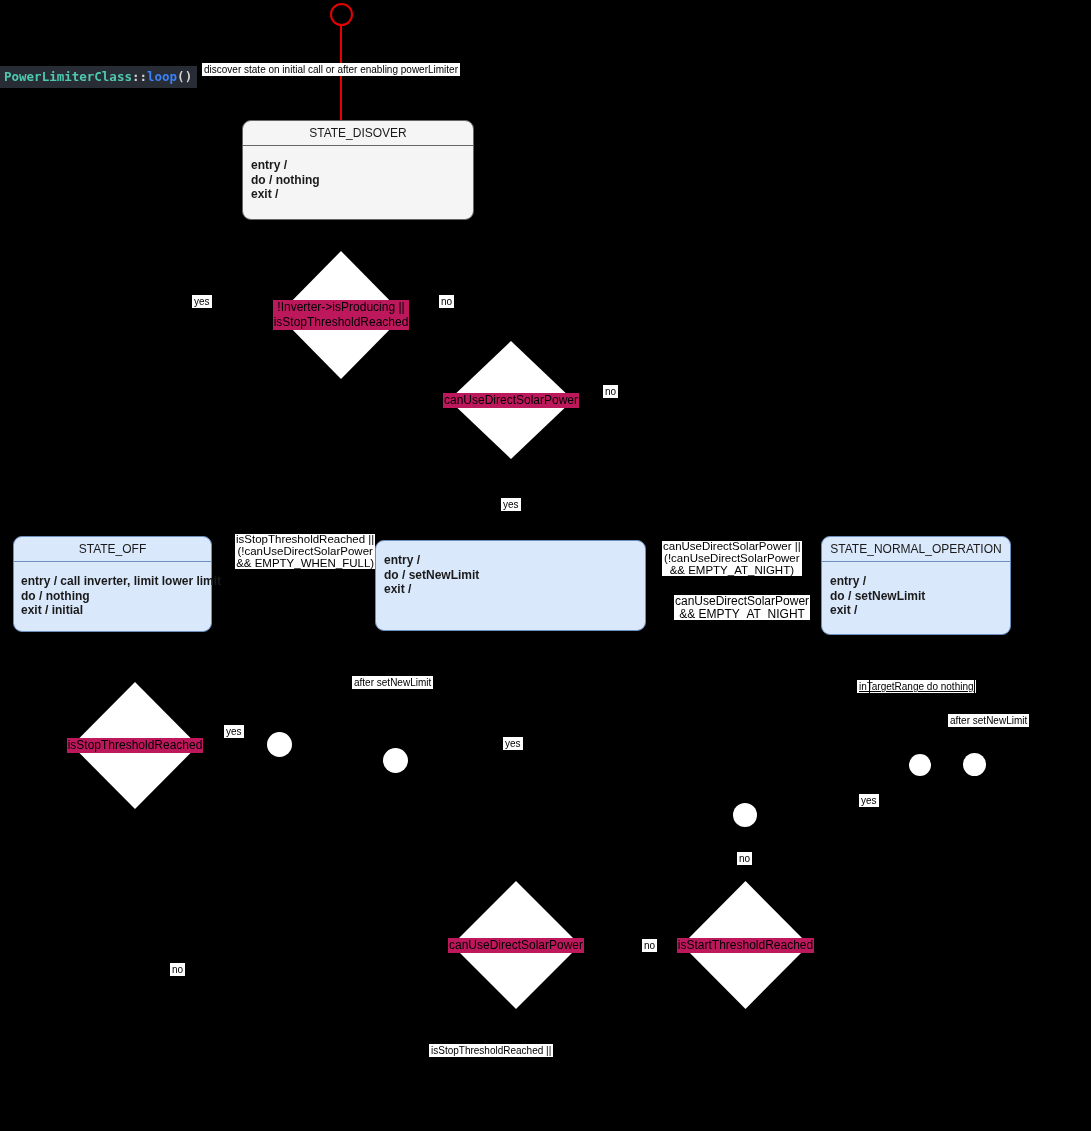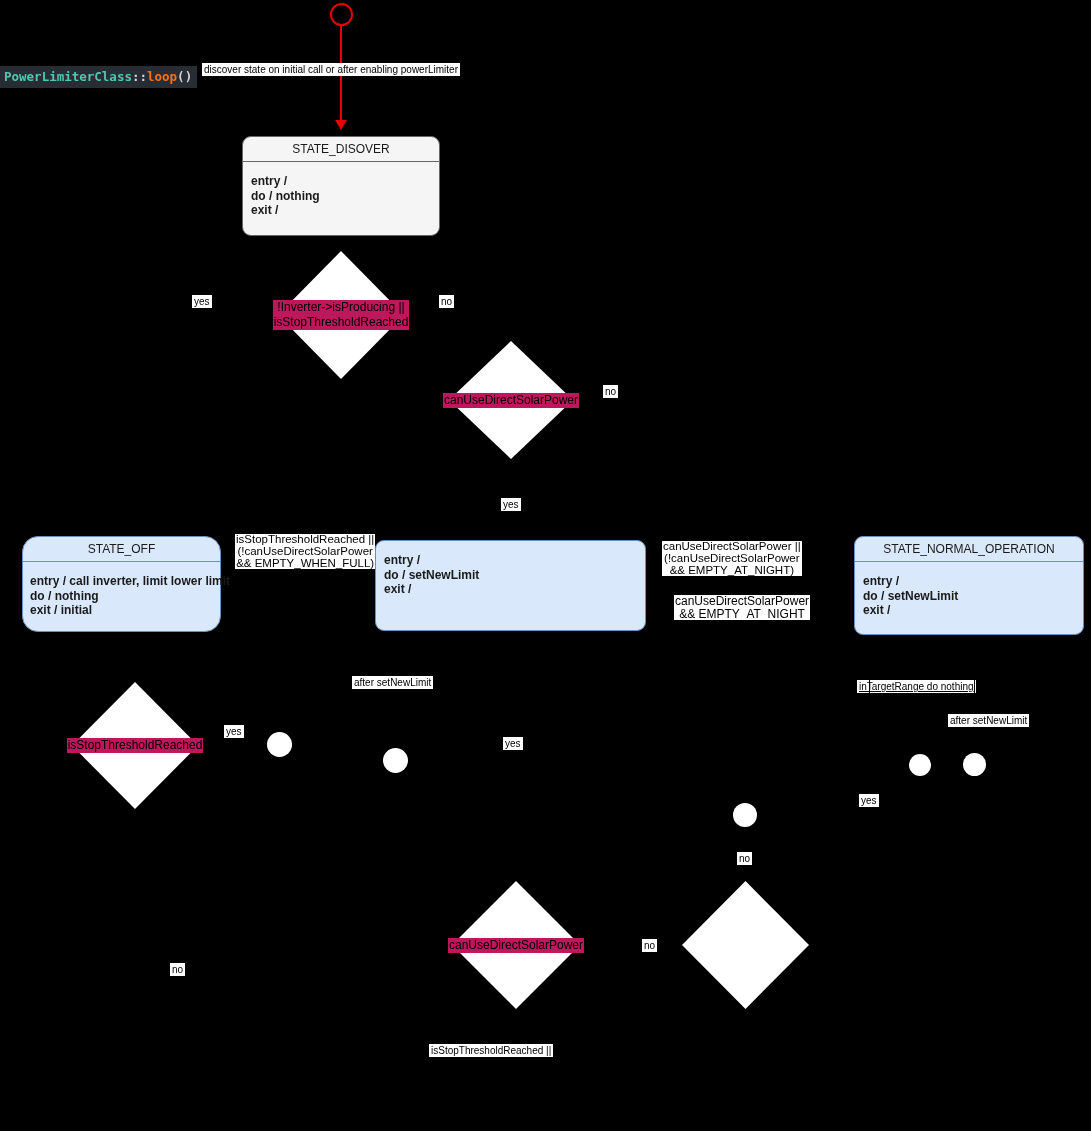--- a/index.html
+++ b/index.html
@@ -39,61 +39,61 @@
     padding:0 2px; white-space:nowrap; z-index:4; }
   .flabel-multi { white-space:normal; text-align:center; font-size:11.5px; line-height:11.8px; padding:0 1px; }
   .flabel-multi div { white-space:nowrap; }
   
   .vline { position:absolute; width:1px; background:#000000; z-index:5; }
   
   .code-label { position:absolute; left:0; top:66px; background:#282c34; color:#d4d4d4;
     font-family:"DejaVu Sans Mono", monospace; font-size:12.5px; font-weight:bold;
     padding:3px 5px 4px 4px; white-space:nowrap; z-index:2; }
   .tok-class { color:#4ec9b0; }
-  .tok-fn { color:#f97316; }
+  .tok-fn { color:#3b82f6; }
   .tok-plain { color:#d4d4d4; }
 </style>
 </head>
 <body>
 
 <div class="canvas">
 
   <div class="red-line"></div>
   <div class="red-arrow"></div>
   <div class="initial-node"></div>
 
   <div class="code-label"><span class="tok-class">PowerLimiterClass</span><span class="tok-plain">::</span><span class="tok-fn">loop</span><span class="tok-plain">()</span></div>
 
-  <div class="state gray" style="left:242px;top:136px;width:198px;height:100px;">
+  <div class="state gray" style="left:242px;top:120px;width:232px;height:100px;">
     <div class="state-title">STATE_DISOVER</div>
     <div class="state-body">
       <div>entry /</div>
       <div>do / nothing</div>
       <div>exit /</div>
     </div>
   </div>
 
-  <div class="state blue" style="left:22px;top:536px;width:199px;height:96px;border-radius:16px;">
+  <div class="state blue" style="left:13px;top:536px;width:199px;height:96px;">
     <div class="state-title">STATE_OFF</div>
     <div class="state-body" style="padding-left:7px;">
       <div>entry / call inverter, limit lower limit</div>
       <div>do / nothing</div>
       <div>exit / initial</div>
     </div>
   </div>
 
   <div class="state blue" style="left:375px;top:540px;width:271px;height:91px;">
     <div class="state-body">
       <div>entry /</div>
       <div>do / setNewLimit</div>
       <div>exit /</div>
     </div>
   </div>
 
-  <div class="state blue" style="left:821px;top:536px;width:230px;height:99px;margin-left:33px;">
+  <div class="state blue" style="left:821px;top:536px;width:190px;height:99px;">
     <div class="state-title">STATE_NORMAL_OPERATION</div>
     <div class="state-body">
       <div>entry /</div>
       <div>do / setNewLimit</div>
       <div>exit /</div>
     </div>
   </div>
 
   <div class="diamond" style="left:278px;top:251px;width:126px;height:128px;"></div>
   <div class="dwrap" style="left:278px;top:251px;width:126px;height:128px;">
@@ -118,20 +118,25 @@
   </div>
 
   <div class="diamond" style="left:452px;top:881px;width:128px;height:128px;"></div>
   <div class="dwrap" style="left:452px;top:881px;width:128px;height:128px;">
     <div class="dlabel">
         <div>canUseDirectSolarPower</div>
       </div>
   </div>
 
   <div class="diamond" style="left:682px;top:881px;width:127px;height:128px;"></div>
+  <div class="dwrap" style="left:682px;top:881px;width:127px;height:128px;">
+    <div class="dlabel">
+        <div>isStartThresholdReached</div>
+      </div>
+  </div>
 
   <div class="node-circle" style="left:267px;top:732px;width:25px;height:25px;"></div>
   <div class="node-circle" style="left:383px;top:748px;width:25px;height:25px;"></div>
   <div class="node-circle" style="left:909px;top:754px;width:22px;height:22px;"></div>
   <div class="node-circle" style="left:963px;top:753px;width:23px;height:23px;"></div>
   <div class="node-circle" style="left:733px;top:803px;width:24px;height:24px;"></div>
 
   <div class="flabel" style="left:202px;top:63px;">discover state on initial call or after enabling powerLimiter</div>
 
   <div class="flabel" style="left:192px;top:295px;">yes</div>

